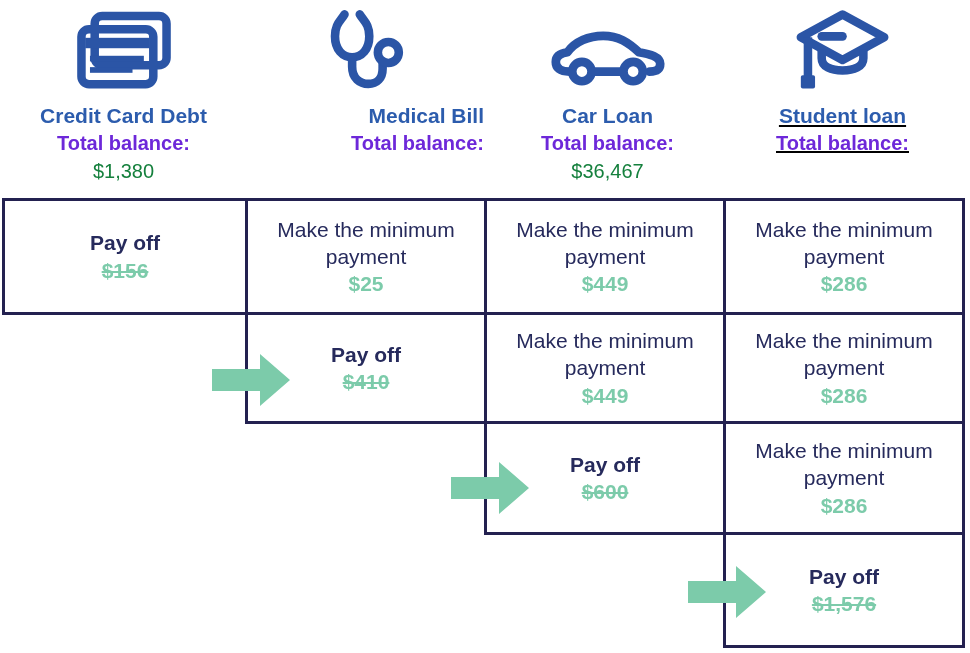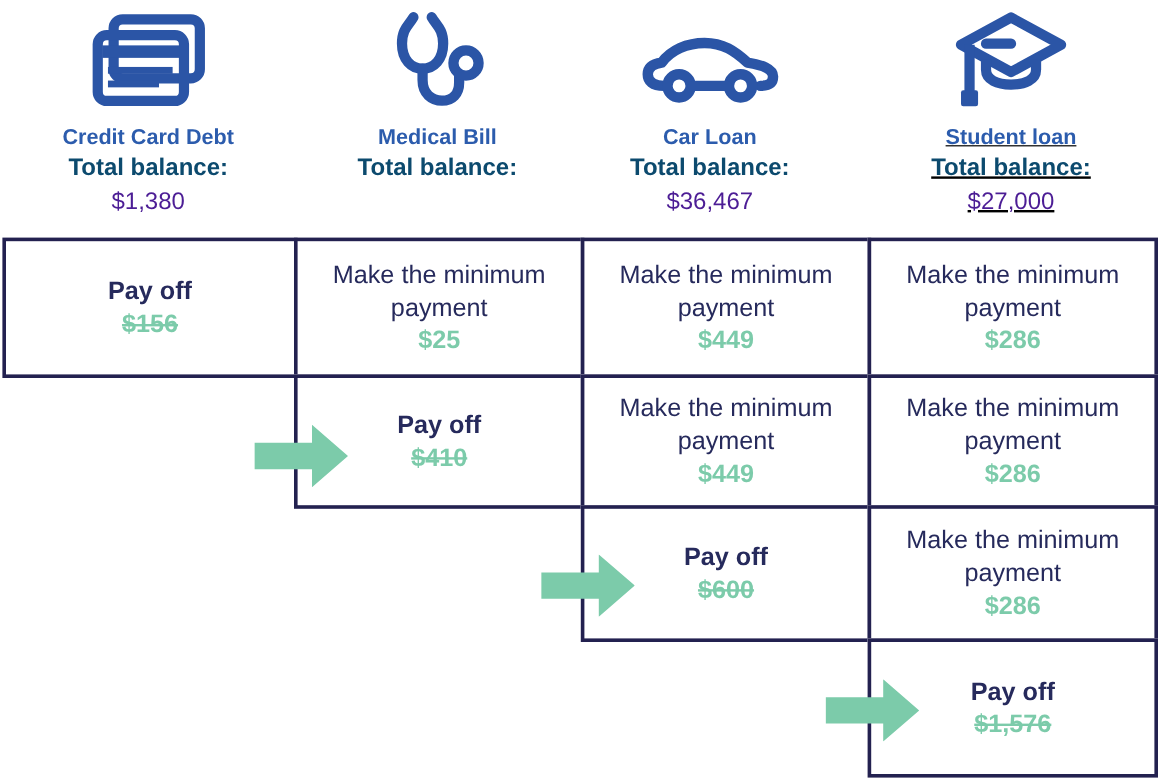--- a/index.html
+++ b/index.html
@@ -3,23 +3,23 @@
 <meta charset="utf-8">
 <style>
   html,body{margin:0;padding:0;background:#ffffff;}
   .canvas{
     position:relative;width:970px;height:653px;background:#ffffff;overflow:hidden;
     font-family:"Liberation Sans", sans-serif;
   }
   
   .debt-col{position:absolute;top:0;height:196px;text-align:center;}
   .icon-box{height:104px;display:flex;align-items:center;justify-content:center;}
-  .debt-title{font-size:18px;font-weight:700;color:#2C5CAD;line-height:1.15;}
-  .balance-label{font-size:20px;font-weight:700;color:#0c4a6e;line-height:1.3;margin-top:2px;}
-  .balance-value{font-size:20px;font-weight:400;color:#4c1d95;line-height:1.3;margin-top:2px;}
+  .debt-title{font-size:21px;font-weight:700;color:#2C5CAD;line-height:1.15;}
+  .balance-label{font-size:20px;font-weight:700;color:#6d28d9;line-height:1.3;margin-top:2px;}
+  .balance-value{font-size:20px;font-weight:400;color:#15803d;line-height:1.3;margin-top:2px;}
   
   .cell{
     position:absolute;box-sizing:border-box;border:3px solid #232150;background:#ffffff;
     display:flex;flex-direction:column;align-items:center;justify-content:center;
     text-align:center;
   }
   .cell-label{font-size:21px;color:#262A5C;line-height:1.3;padding:0 14px;}
   .payoff .cell-label{font-weight:700;}
   .cell-amount{font-size:21px;font-weight:700;color:#7CCBAA;line-height:1.3;}
   .struck{text-decoration:line-through;}
@@ -44,35 +44,35 @@
           <rect x="19" y="50" width="57" height="6"></rect>
           <rect x="19" y="62" width="45" height="6"></rect>
         </g>
       </svg>
     </div>
     <div class="debt-title">Credit Card Debt</div>
     <div class="balance-label">Total balance:</div>
     <div class="balance-value">$1,380</div>
   </div>
 
-  <div class="debt-col" style="left:245px;width:239px;">
+  <div class="debt-col" style="left:245px;width:239px;text-align:right;">
     <div class="icon-box">
       <svg class="icon-svg" width="100" height="94" viewBox="0 0 105 95">
         <g fill="none" stroke="#2B55A6" stroke-width="9" stroke-linecap="round" stroke-linejoin="round">
           <path d="M31 8 C27 15 21 18 21 31 C21 45 29 53 39 53 C49 53 57 45 57 31 C57 18 51 15 47 8"></path>
           <path d="M39 53 L39 63 C39 75 47 81 56 81 C65 81 71 75 71 65 L71 58"></path>
           <circle cx="77" cy="48" r="11"></circle>
         </g>
       </svg>
     </div>
     <div class="debt-title">Medical Bill</div>
     <div class="balance-label">Total balance:</div>
   </div>
 
-  <div class="debt-col" style="left:472px;width:239px;">
+  <div class="debt-col" style="left:488px;width:239px;">
     <div class="icon-box">
       <svg class="icon-svg" width="116" height="64" viewBox="0 0 120 66" style="margin-top:14px">
         <g fill="none" stroke="#2B55A6" stroke-width="9" stroke-linecap="round" stroke-linejoin="round">
           <path d="M20 46 C10 46 6 42 6 36 C6 30 11 27 18 26 C26 15 40 9 55 9 C71 9 81 16 92 26 C104 28 114 31 114 38 C114 44 110 46 103 46"></path>
           <circle cx="33" cy="46" r="10"></circle>
           <circle cx="86" cy="46" r="10"></circle>
           <path d="M45 46 L74 46"></path>
         </g>
       </svg>
     </div>
@@ -90,21 +90,20 @@
           <path d="M30 45 L30 54 C30 63 40 67 52 67 C64 67 74 63 74 54 L74 45"></path>
         </g>
         <g fill="#2B55A6">
           <rect x="11" y="32" width="9" height="42"></rect>
           <rect x="8" y="72" width="15" height="14" rx="2"></rect>
         </g>
       </svg>
     </div>
     <div class="debt-title">Student loan</div>
     <div class="balance-label">Total balance:</div>
-    <div class="balance-value">$27,000</div>
   </div>
 
   <div class="cell payoff" style="left:2px;top:198px;width:246px;height:117px;">
     <div class="cell-label">Pay off</div>
     <div class="cell-amount struck">$156</div>
   </div>
   <div class="cell" style="left:245px;top:198px;width:242px;height:117px;">
     <div class="cell-label">Make the minimum payment</div>
     <div class="cell-amount">$25</div>
   </div>

